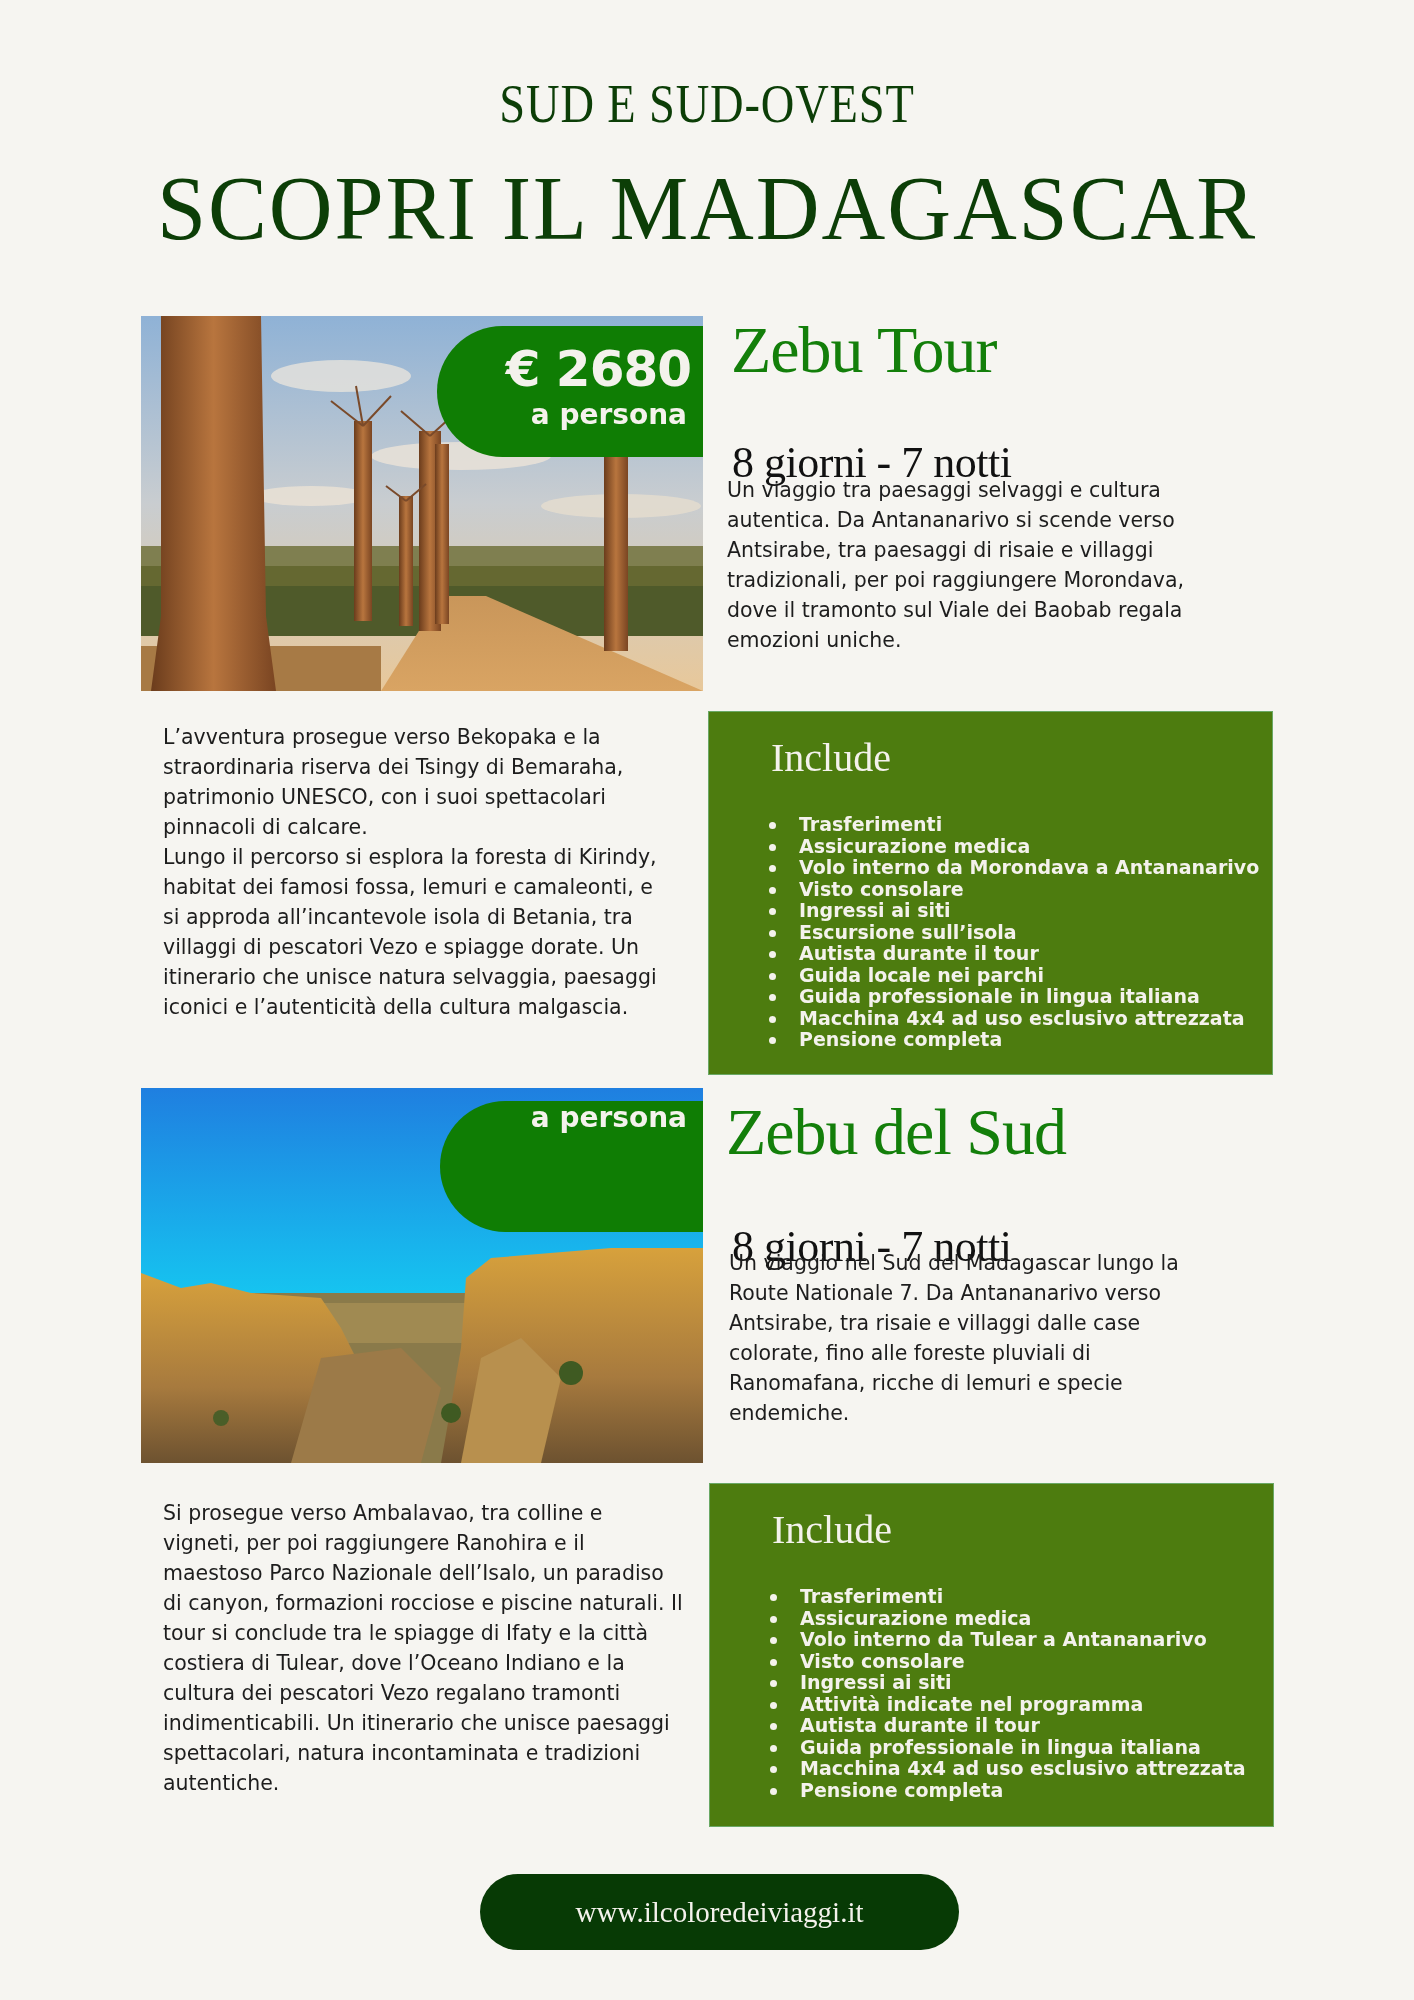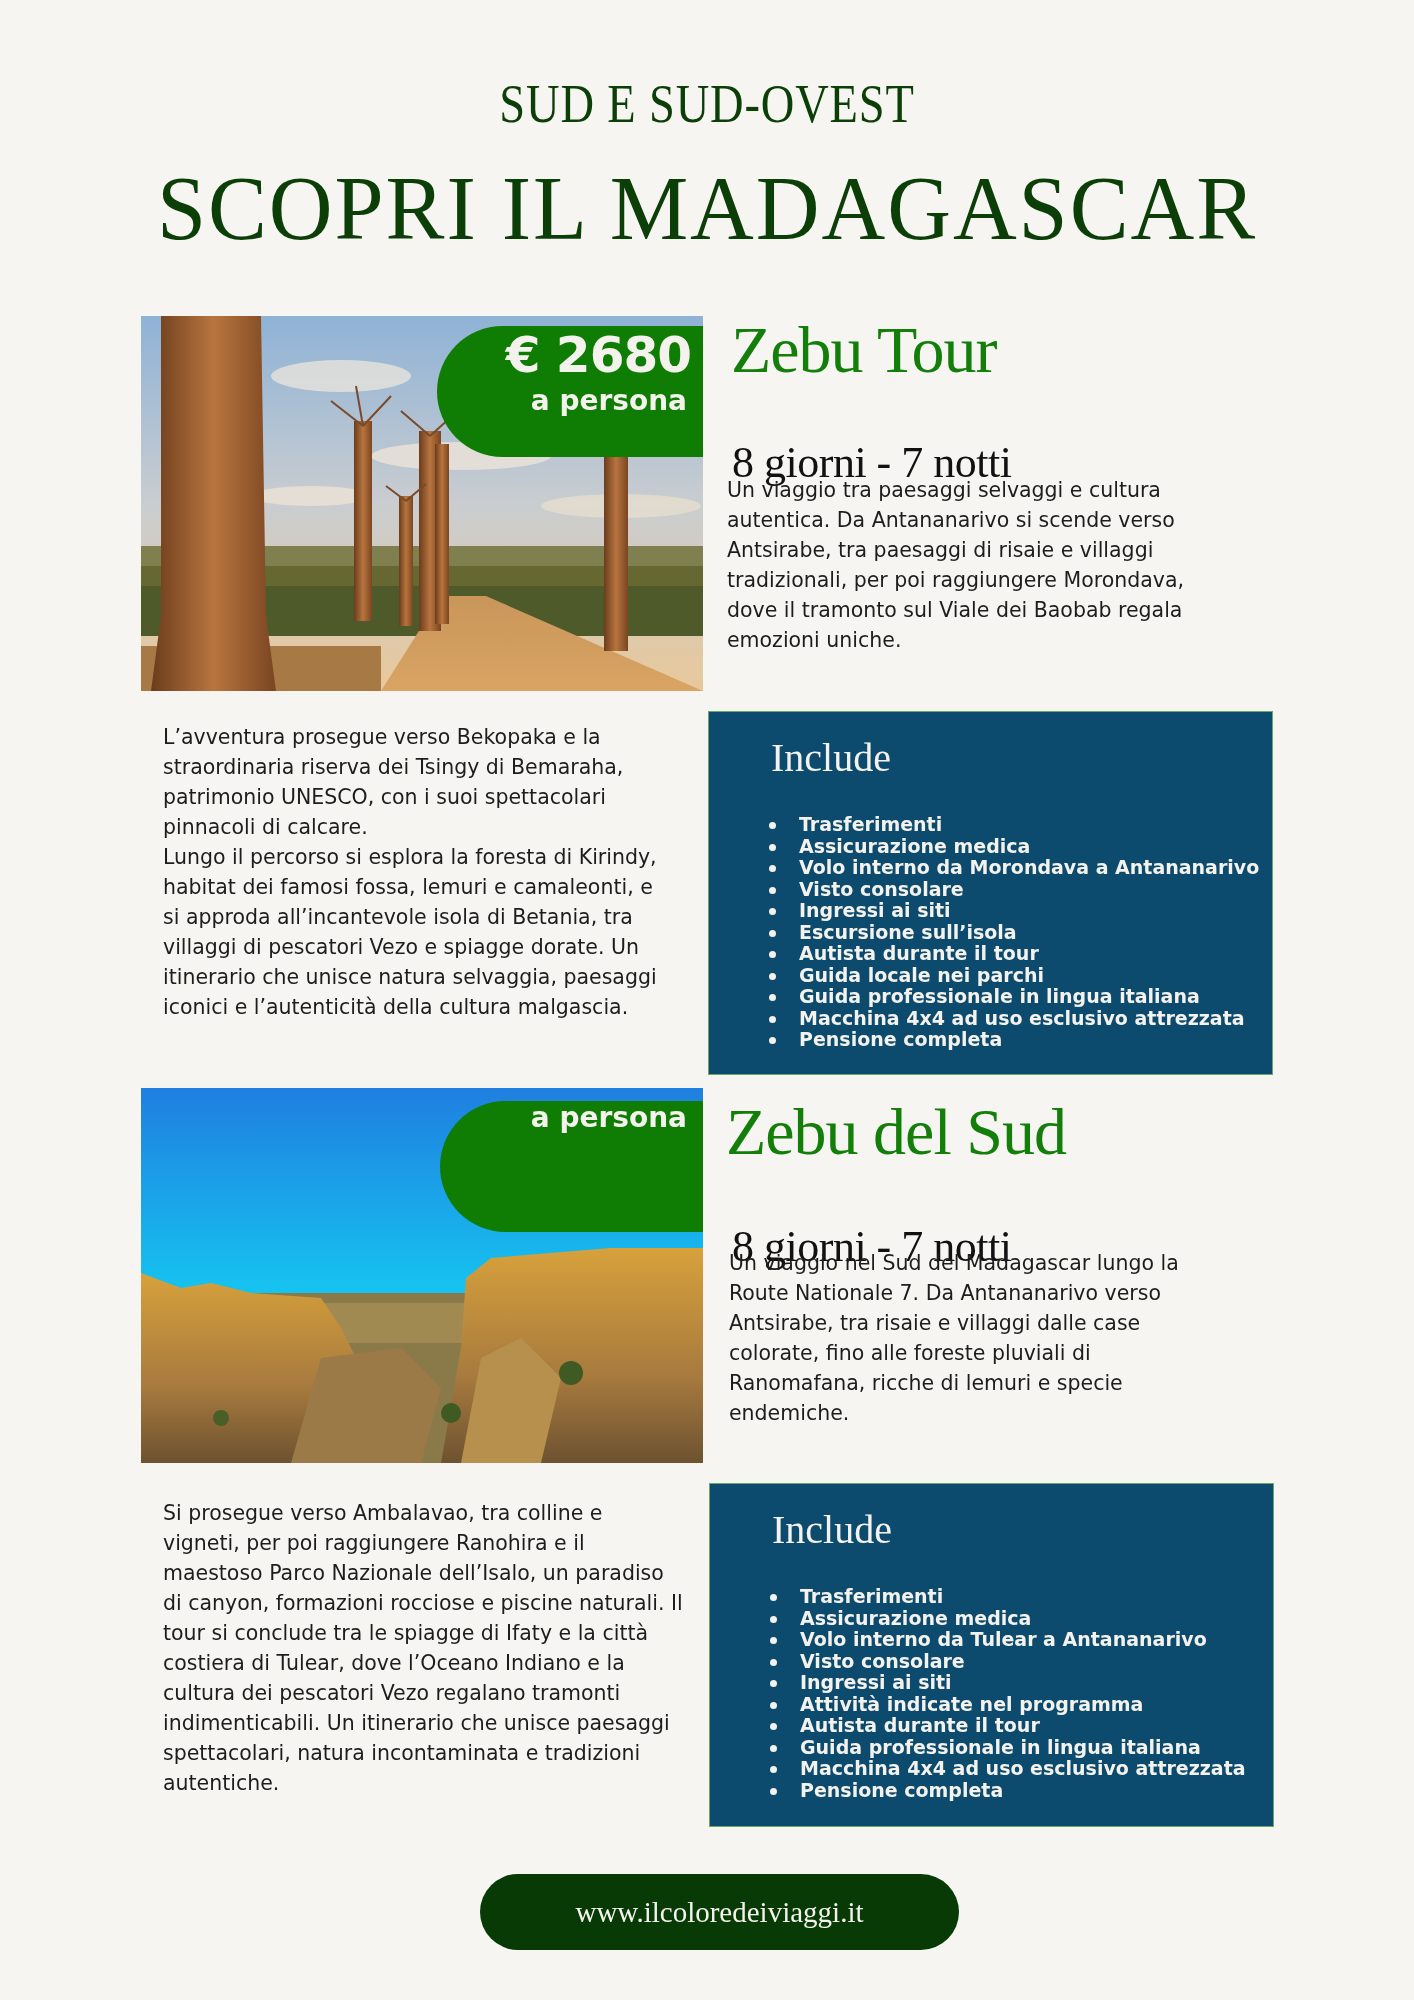--- a/index.html
+++ b/index.html
@@ -41,20 +41,21 @@
     border-radius: 70px 0 0 70px;
     color: #f4f2ec;
     text-align: right;
     box-sizing: border-box;
     padding-right: 12px;
   }
   .price-amount {
     font-family: "DejaVu Sans", sans-serif;
     font-weight: bold;
     font-size: 50px; line-height: 58px;
+    margin-top: 14px;
     letter-spacing: -1px;
   }
   .price-unit {
     font-family: "DejaVu Sans", sans-serif;
     font-weight: bold;
     font-size: 28px; line-height: 34px;
     margin-right: 4px;
   }
 
   .tour-name {
@@ -71,21 +72,21 @@
     margin-top: 48px;
   }
   .body-text {
     font-family: "DejaVu Sans", sans-serif;
     font-size: 20.5px; line-height: 30px;
     color: #1d1d1d;
     margin: 0;
   }
 
   .include-box {
-    background: #0c4a6e;
+    background: #4d7c0f;
     border: 1px solid #6aa865;
     box-sizing: border-box;
     color: #f4f2ec;
   }
   .include-title {
     position: absolute;
     left: 62px; top: 22px;
     font-family: "Liberation Serif", serif;
     font-size: 40px; line-height: 48px;
     color: #f4f2ec;

